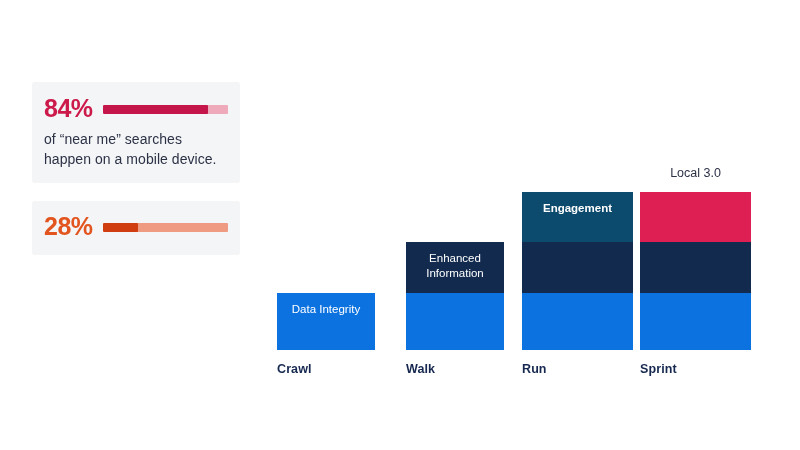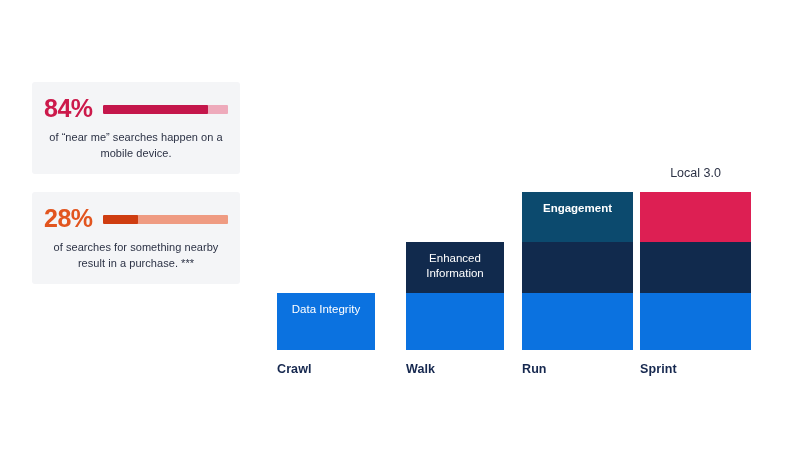--- a/index.html
+++ b/index.html
@@ -53,25 +53,24 @@
     overflow: hidden;
     margin-top: 2px;
   }
   .stat-fill {
     position: absolute;
     left: 0; top: 0; bottom: 0;
     border-radius: 1px;
   }
   .stat-desc {
     margin-top: 7px;
-    font-size: 11px;
+    font-size: 14px;
     line-height: 1.42;
     color: #2c3245;
     letter-spacing: 0.05px;
-    text-align: center;
   }
 
   
   .chart {
     position: absolute;
     left: 258px;
     top: 60px;
     width: 532px;
     height: 320px;
   }
@@ -135,21 +134,20 @@
         </div>
         <div class="stat-desc">of “near me” searches happen on a mobile device.</div>
       </div>
       <div class="stat-card">
         <div class="stat-top">
           <div class="stat-value" style="color: rgb(226, 85, 31);">28%</div>
           <div class="stat-track" style="background: rgb(239, 155, 130);">
             <div class="stat-fill" style="background: rgb(207, 61, 17); width: 28%;"></div>
           </div>
         </div>
-        <div class="stat-desc">of searches for something nearby result in a purchase. ***</div>
       </div>
     </div>
 
   <div class="chart">
       <div class="bar-group" style="left: 19px; width: 98px; border-radius: 17px;">
         <div class="bar-stack">
           <div class="bar-seg" style="background: rgb(11, 114, 224); height: 57px;">
             <span class="bar-seg-label">Data Integrity</span>
           </div>
         </div>

